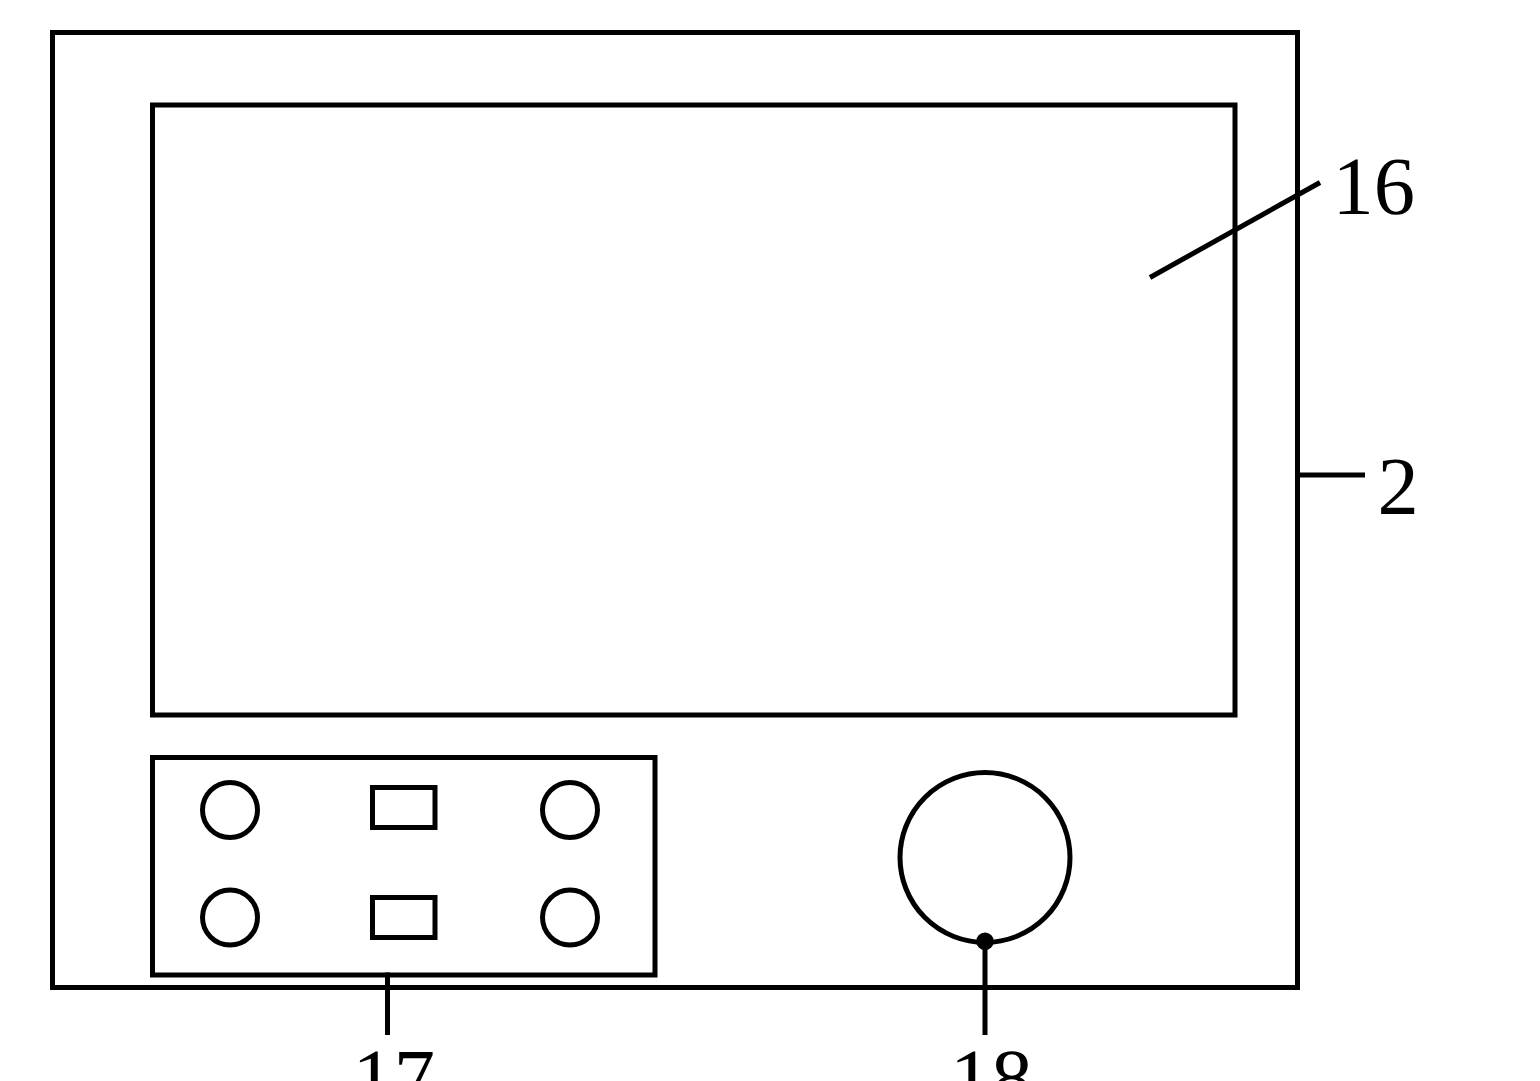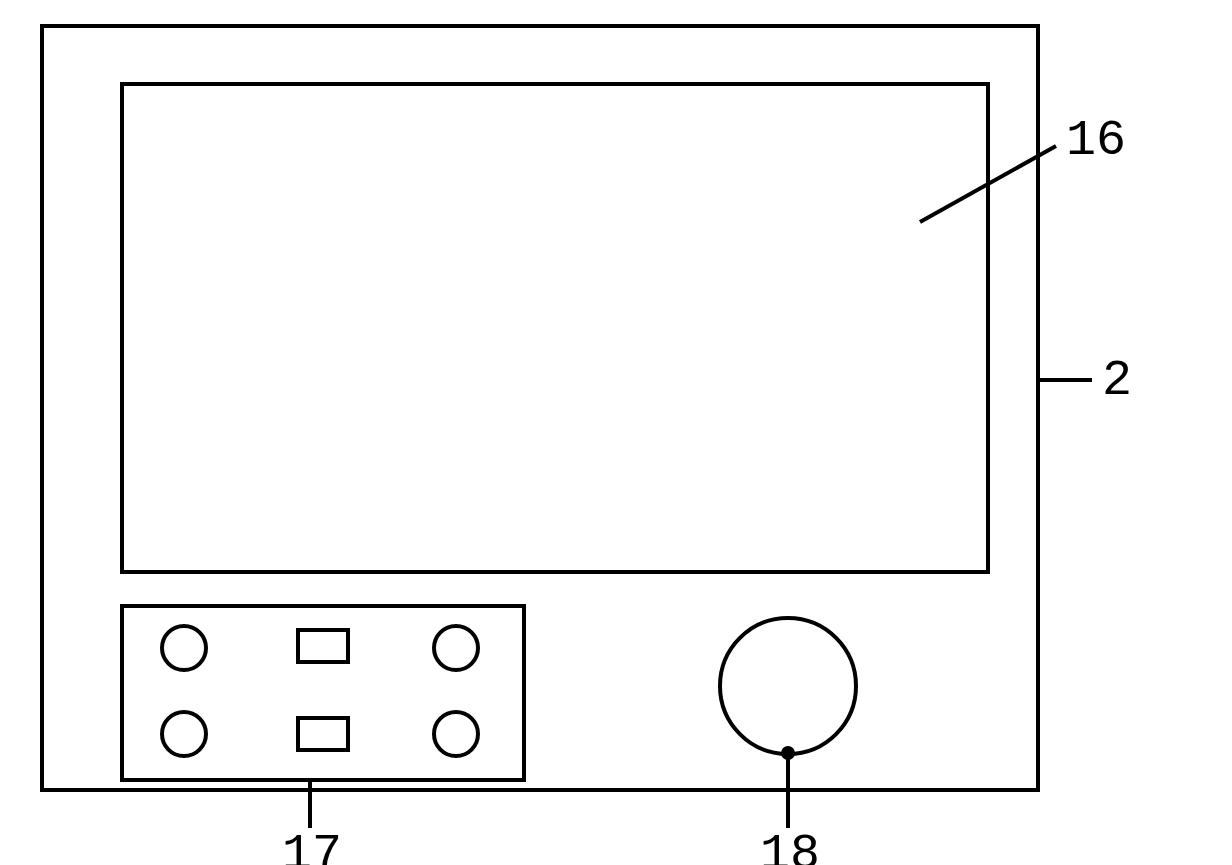--- a/index.html
+++ b/index.html
@@ -23,24 +23,23 @@
   }
   .circle {
     position: absolute;
     border: 4px solid #000;
     border-radius: 50%;
     box-sizing: border-box;
     background: #fff;
   }
   .label {
     position: absolute;
-    font-size: 50px;
+    font-size: 66px;
     color: #000;
     white-space: nowrap;
-    font-family: Liberation Mono, monospace;
   }
   .leader {
     position: absolute;
     background: #000;
   }
 </style>
 </head>
 <body>
 
 <div class="canvas">

